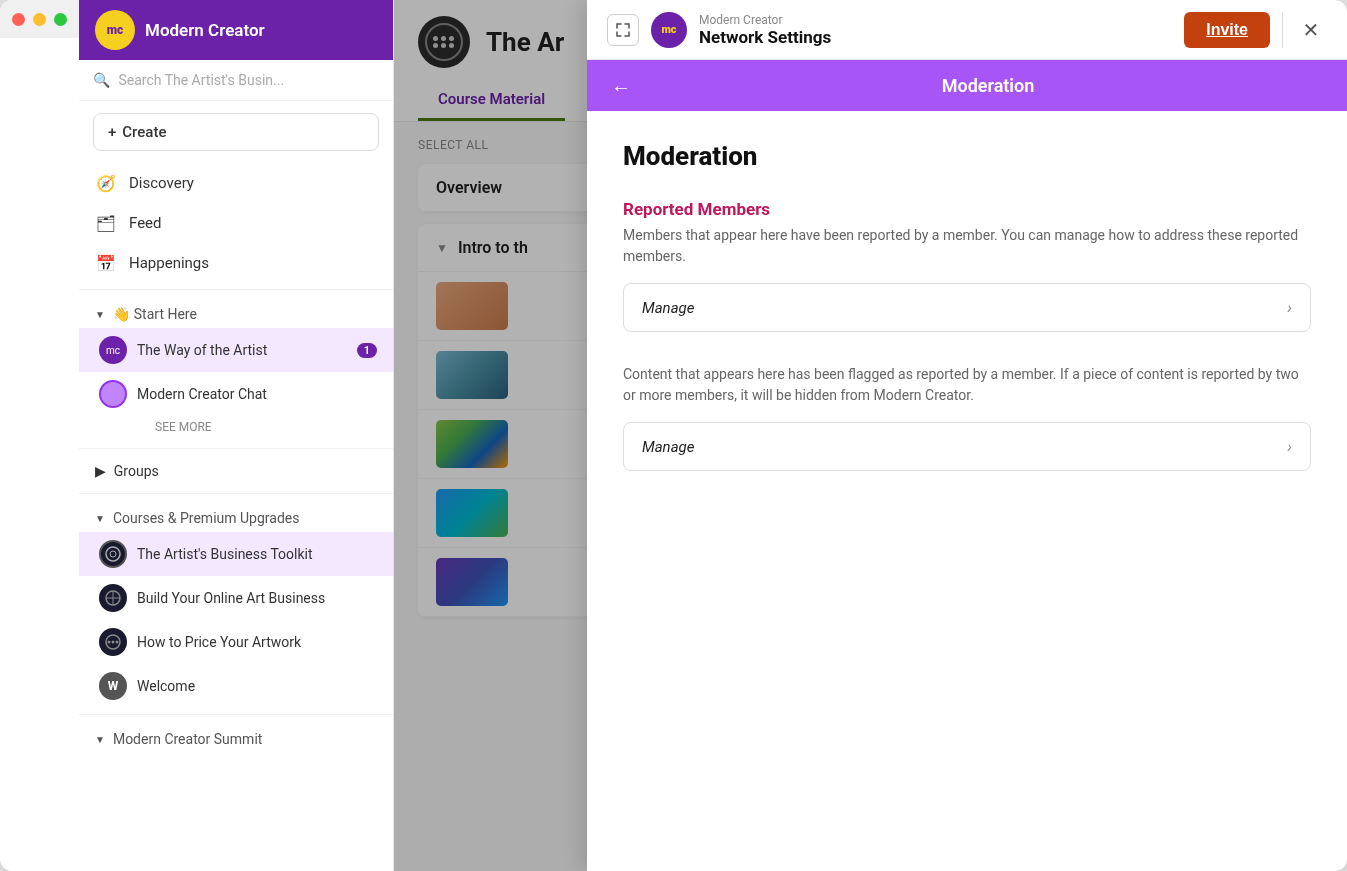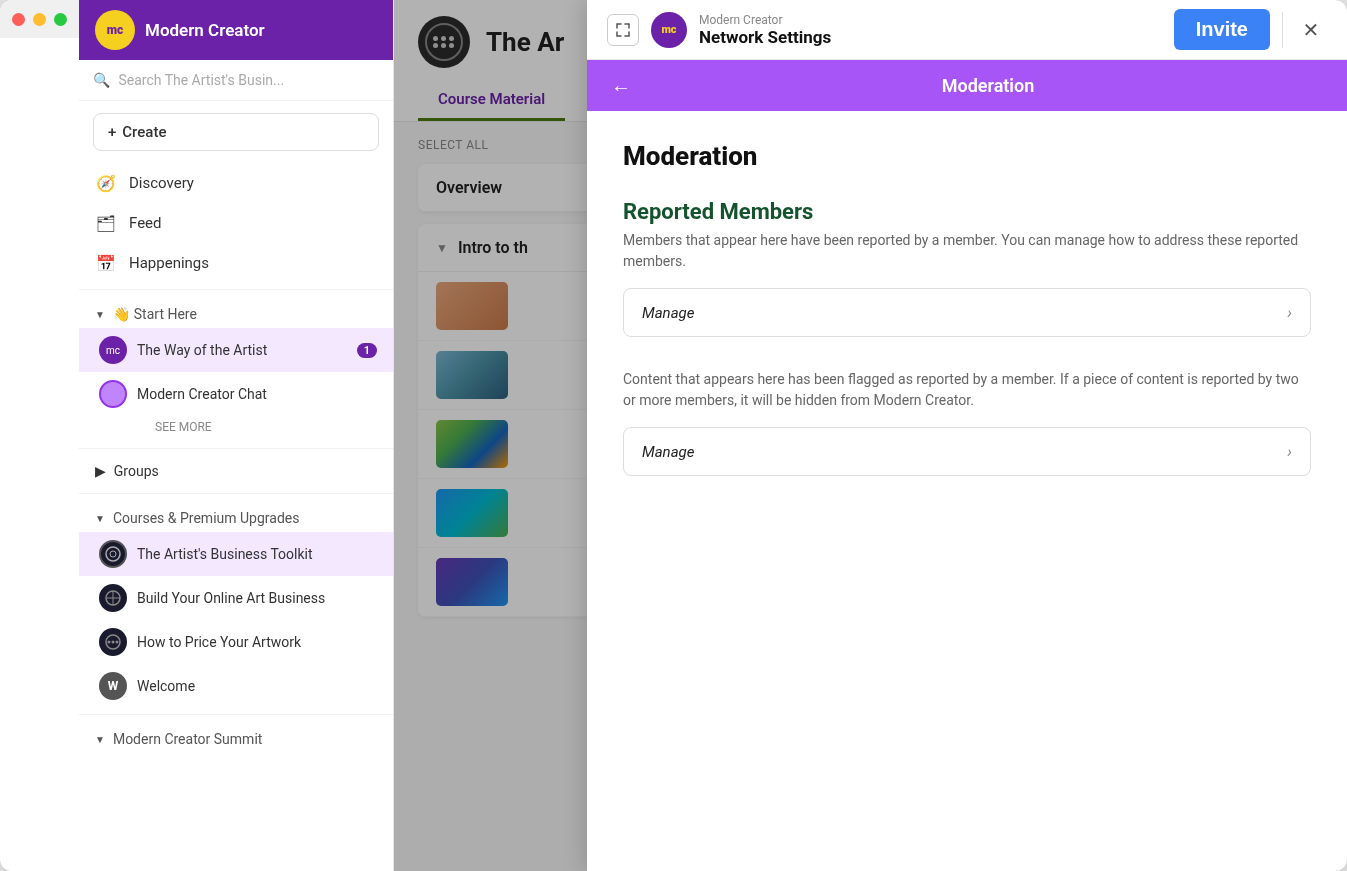--- a/index.html
+++ b/index.html
@@ -334,28 +334,29 @@
     .modal-subtitle {
       font-size: 12px;
       color: #888;
     }
     .modal-title {
       font-size: 17px;
       font-weight: 700;
       color: #111;
     }
     .invite-btn {
-      background: #3b82f6;
+      background: #c2410c;
       color: #fff;
       border: none;
       border-radius: 6px;
       padding: 9px 22px;
-      font-size: 20px;
+      font-size: 16px;
       font-weight: 600;
       cursor: pointer;
+      text-decoration: underline;
     }
     .close-btn {
       width: 32px; height: 32px;
       display: flex; align-items: center; justify-content: center;
       font-size: 20px;
       color: #555;
       cursor: pointer;
       border: none;
       background: none;
     }
@@ -389,23 +390,23 @@
     .moderation-title {
       font-size: 26px;
       font-weight: 800;
       color: #111;
       margin-bottom: 28px;
     }
     .mod-section {
       margin-bottom: 32px;
     }
     .mod-section-title {
-      font-size: 22px;
+      font-size: 17px;
       font-weight: 700;
-      color: #14532d;
+      color: #be185d;
       margin-bottom: 6px;
     }
     .mod-section-desc {
       font-size: 14px;
       color: #666;
       margin-bottom: 16px;
       line-height: 1.5;
     }
     .manage-row {
       border: 1.5px solid #ddd;

